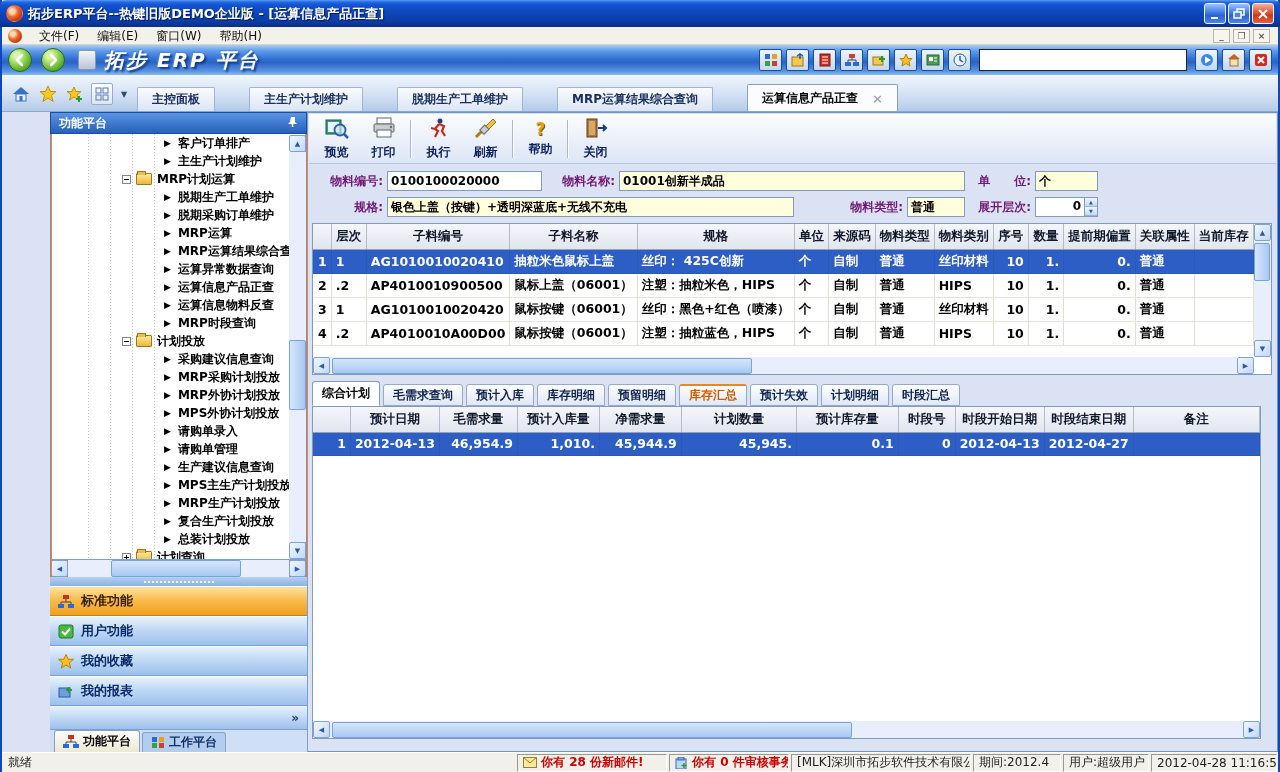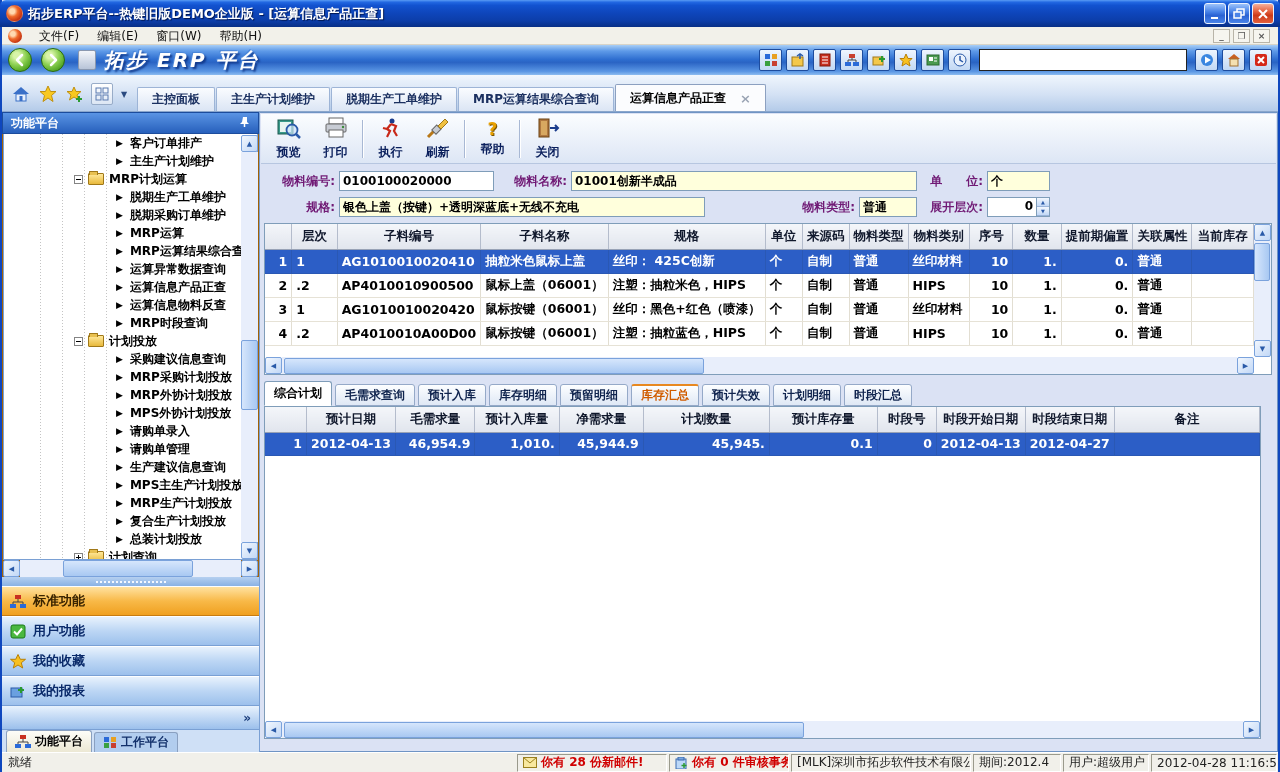--- a/index.html
+++ b/index.html
@@ -40,31 +40,31 @@
   .bicon svg { display:block; }
   #quick-input { width:208px; height:22px; border:1px solid #222; background:#fff; margin:0 4px; padding:0 4px; font-size:12px; }
 
   
   #tabstrip { position:absolute; left:0; right:0; top:75px; height:37px;
     background:linear-gradient(180deg,#f0f6fd 0%,#d3e1f4 55%,#b4cbe9 100%); border-bottom:1px solid #8aa6cc; display:flex; align-items:flex-end; }
   .strip-icons { display:flex; align-items:center; gap:5px; padding:0 7px 6px 8px; }
   .sicon { width:22px; height:22px; display:flex; align-items:center; justify-content:center; }
   .sicon.boxed { border:1px solid #98acc8; border-radius:2px; background:linear-gradient(180deg,#fff,#dce6f4); }
   .drop-arrow { width:12px; height:22px; display:flex; align-items:center; justify-content:center; color:#2a4a80; font-size:8px; }
-  #main-tabs { display:flex; align-items:flex-end; height:27px; }
+  #main-tabs { display:flex; align-items:flex-end; height:27px;gap:33px; }
   .mtab { height:24px; display:flex; align-items:center; padding:0 14px; border:1px solid #9db4d6; border-bottom:none; margin-right:1px;
     background:linear-gradient(180deg,#fafcff,#dbe5f4); color:#1b3060; font-weight:bold; white-space:nowrap; border-radius:2px 2px 0 0; }
   .mtab.active { height:27px; background:#fbfcfe; color:#000; border-color:#8ca0c0; }
   .tab-close { margin-left:14px; color:#9aa4b4; font-weight:bold; font-size:13px; }
 
   
   #main { position:absolute; left:0; right:0; top:112px; bottom:20px; display:flex; }
 
   
-  #sidebar { position:relative; width:258px; background:#a16207; border-right:1px solid #7aa0d4; }
+  #sidebar { position:relative; width:258px; background:#f97316; border-right:1px solid #7aa0d4;margin-left:48px; }
   .fp-header { position:absolute; left:0; right:0; top:0; height:22px; background:linear-gradient(180deg,#5a94e4,#2760bc); color:#fff; font-weight:bold;
     display:flex; align-items:center; padding:0 8px; border:1px solid #1c4c9c; }
   .pin-ico { margin-left:auto; color:#fff; }
   #tree { position:absolute; left:1px; right:1px; top:22px; height:426px; background:#fff; overflow:hidden; border:1px solid #7aa0d4; border-top:none;
     background-image:repeating-linear-gradient(180deg,#c4c4c4 0 1px,transparent 1px 3px),repeating-linear-gradient(180deg,#c4c4c4 0 1px,transparent 1px 3px),repeating-linear-gradient(180deg,#c4c4c4 0 1px,transparent 1px 3px),repeating-linear-gradient(180deg,#c4c4c4 0 1px,transparent 1px 3px);
     background-size:1px 100%,1px 100%,1px 100%,1px 100%; background-position:36px 0,58px 0,80px 0,102px 0; background-repeat:no-repeat; }
   .tree-item { height:18px; display:flex; align-items:center; white-space:nowrap; font-weight:bold; color:#000; }
   .tree-item.leaf { padding-left:112px; }
   .tree-item.folder { padding-left:70px; }
   .expand-box { width:9px; height:9px; border:1px solid #848484; background:#fff; margin-right:5px; position:relative; flex:none; }
@@ -560,21 +560,21 @@
 
       <div id="form-area">
         <span class="flabel" style="left:4px; top:6px; width:70px;">物料编号:</span>
         <input class="finput" style="left: 78px; top: 6px; width: 155px;" value="0100100020000">
         <span class="flabel" style="left:238px; top:6px; width:68px;">物料名称:</span>
         <input class="finput yellow" style="left: 310px; top: 6px; width: 346px;" value="01001创新半成品">
         <span class="flabel" style="left:656px; top:6px; width:66px;">单　　位:</span>
         <input class="finput yellow" style="left: 726px; top: 6px; width: 63px;" value="个">
 
         <span class="flabel" style="left:4px; top:32px; width:70px;">规格:</span>
-        <input class="finput yellow" style="left: 78px; top: 32px; width: 366px;" value="银色上盖（按键）+透明深蓝底+无线不充电">
+        <input class="finput yellow" style="left: 78px; top: 32px; width: 407px;" value="银色上盖（按键）+透明深蓝底+无线不充电">
         <span class="flabel" style="left:524px; top:32px; width:70px;">物料类型:</span>
         <input class="finput yellow" style="left: 598px; top: 32px; width: 58px;" value="普通">
         <span class="flabel" style="left:652px; top:32px; width:70px;">展开层次:</span>
         <div class="spin" style="left:726px; top:32px; width:63px;">
           <div class="val">0</div>
           <div class="btns">
               <div>▲</div>
               <div>▼</div>
             </div>
         </div>

